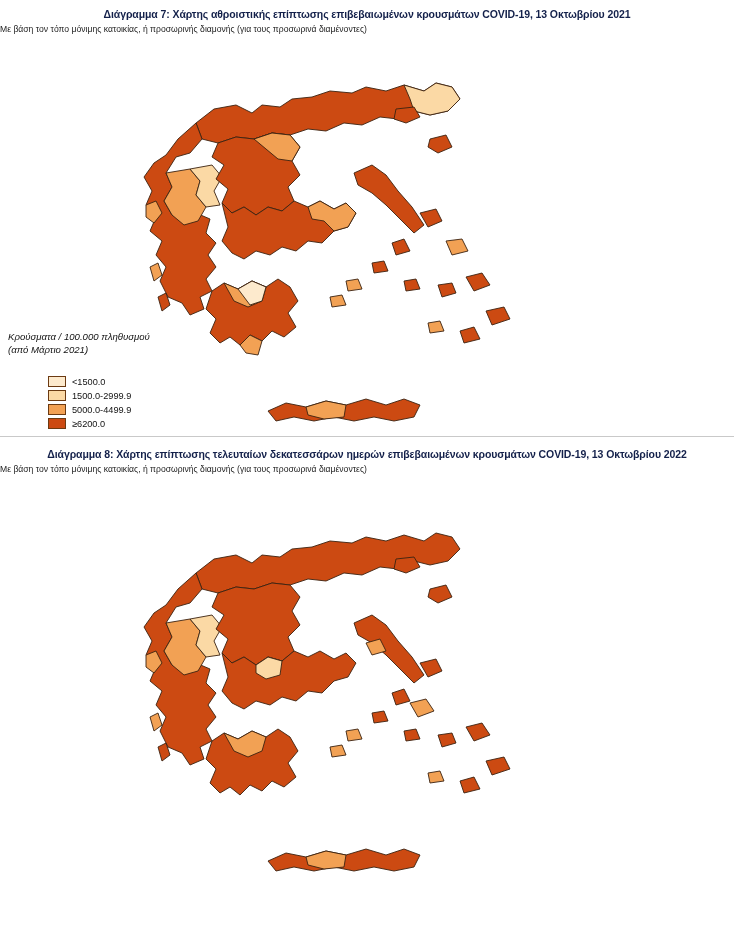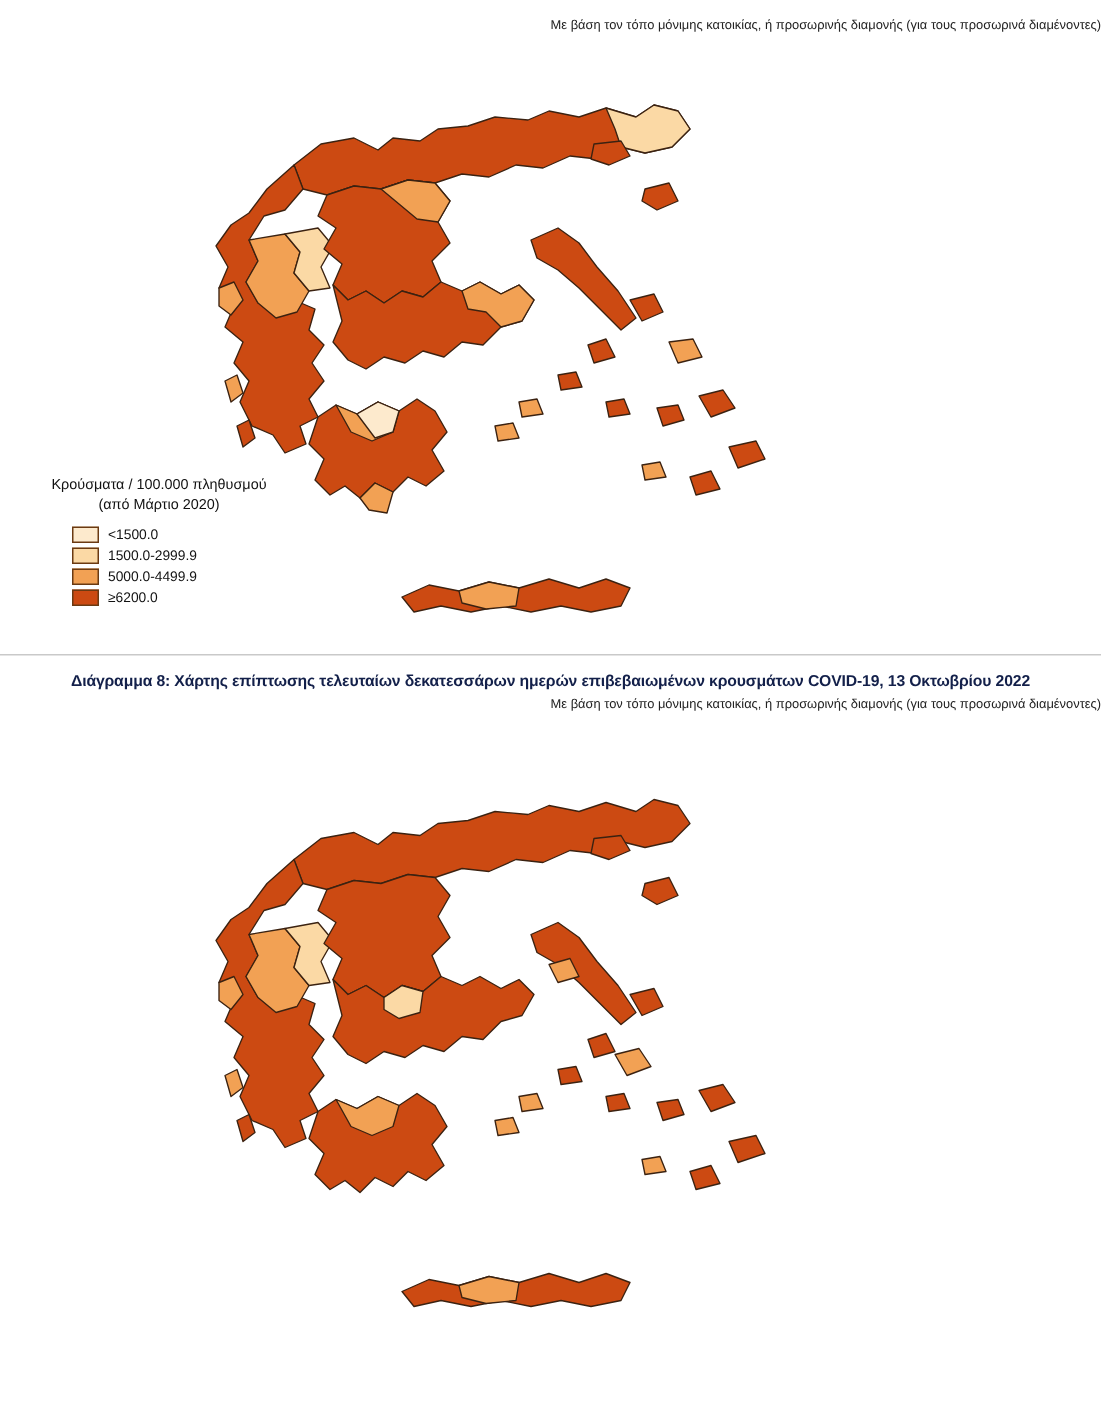--- a/index.html
+++ b/index.html
@@ -28,21 +28,21 @@
     font-size: 10.5px;
     font-weight: bold;
     text-align: center;
     color: #13204a;
     letter-spacing: -0.1px;
     padding: 0 14px;
     line-height: 1.25;
   }
   .fig-subtitle {
     font-size: 8.6px;
-    text-align: right;
+    text-align: left;
     color: #222;
     margin-top: 3px;
     line-height: 1.25;
   }
   .map-area {
     position: relative;
     width: 734px;
     height: 390px;
   }
   .map-svg {
@@ -51,29 +51,29 @@
     top: 0;
   }
   .legend {
     position: absolute;
     left: 8px;
     font-size: 9.4px;
     color: #111;
     line-height: 1.35;
   }
   .legend-title {
-    text-align: center;
     width: 196px;
     font-size: 9.6px;
     color: #111;
     white-space: nowrap;
+    font-style: italic;
   }
   .legend-title .l2 { display: block; }
   .legend-items {
-    margin-top: 6px;
+    margin-top: 18px;
     margin-left: 40px;
   }
   .legend-row {
     display: flex;
     align-items: center;
     height: 14px;
   }
   .legend-swatch {
     width: 18px;
     height: 11px;
@@ -95,20 +95,21 @@
   #fig7 { position: absolute; left: 0; top: 8px; width: 734px; }
   #fig8 { position: absolute; left: 0; top: 448px; width: 734px; }
   #legend7 { top: 296px; }
 </style>
 </head>
 <body>
 
 <div class="page">
 
   <div class="figure" id="fig7">
+    <div class="fig-title">Διάγραμμα 7: Χάρτης αθροιστικής επίπτωσης επιβεβαιωμένων κρουσμάτων COVID-19, 13 Οκτωβρίου 2021</div>
     <div class="fig-subtitle">Με βάση τον τόπο μόνιμης κατοικίας, ή προσωρινής διαμονής (για τους προσωρινά διαμένοντες)</div>
 
     <div class="map-area">
       <svg class="map-svg" width="734" height="390" viewBox="0 0 734 390">
         <g stroke="#3b2211" stroke-width="0.9" stroke-linejoin="round">
 
           <path d="M196 88 L214 74 L236 70 L252 78 L262 70 L280 72 L292 64 L312 62 L330 56 L352 58 L366 52 L386 56 L404 50 L424 56 L436 48 L452 52 L460 64 L448 76 L430 80 L414 76 L398 84 L380 82 L362 90 L344 88 L326 96 L308 94 L290 100 L272 98 L254 104 L236 102 L218 108 L202 104 Z" fill="#cc4a12"></path>
           <path d="M404 50 L424 56 L436 48 L452 52 L460 64 L448 76 L430 80 L414 76 L410 64 Z" fill="#fbd9a5"></path>
           <path d="M196 88 L202 104 L190 118 L176 122 L166 138 L172 152 L164 166 L172 180 L186 186 L196 178 L210 184 L206 198 L216 208 L208 220 L216 232 L206 244 L212 256 L200 262 L204 274 L190 280 L182 268 L168 262 L160 246 L166 232 L156 220 L162 206 L150 196 L156 182 L146 170 L152 156 L144 142 L154 128 L166 120 L178 104 Z" fill="#cc4a12"></path>
 
@@ -148,21 +149,21 @@
           <path d="M330 262 L342 260 L346 270 L332 272 Z" fill="#f2a154"></path>
 
           <path d="M268 376 L286 368 L306 372 L326 366 L346 370 L366 364 L386 370 L404 364 L420 370 L414 382 L394 386 L374 382 L354 386 L334 382 L314 386 L294 382 L276 386 Z" fill="#cc4a12"></path>
           <path d="M306 372 L326 366 L346 370 L344 382 L324 384 L308 380 Z" fill="#f2a154"></path>
         </g>
       </svg>
 
       <div class="legend" id="legend7">
         <div class="legend-title">
           <span>Κρούσματα / 100.000 πληθυσμού</span>
-          <span class="l2">(από Μάρτιο 2020)</span>
+          <span class="l2">(από Μάρτιο 2021)</span>
         </div>
         <div class="legend-items">
           <div class="legend-row">
             <span class="legend-swatch" style="background:#fdeacd"></span>
             <span class="legend-label">&lt;1500.0</span>
           </div>
           <div class="legend-row">
             <span class="legend-swatch" style="background:#fbd9a5"></span>
             <span class="legend-label">1500.0-2999.9</span>
           </div>

